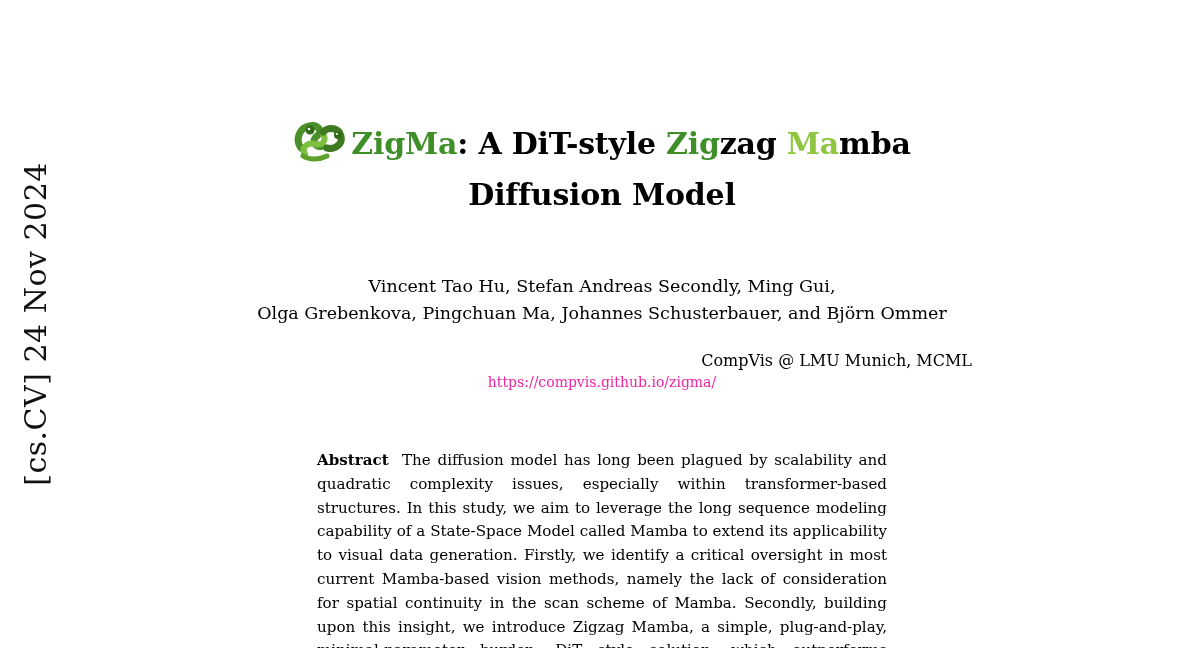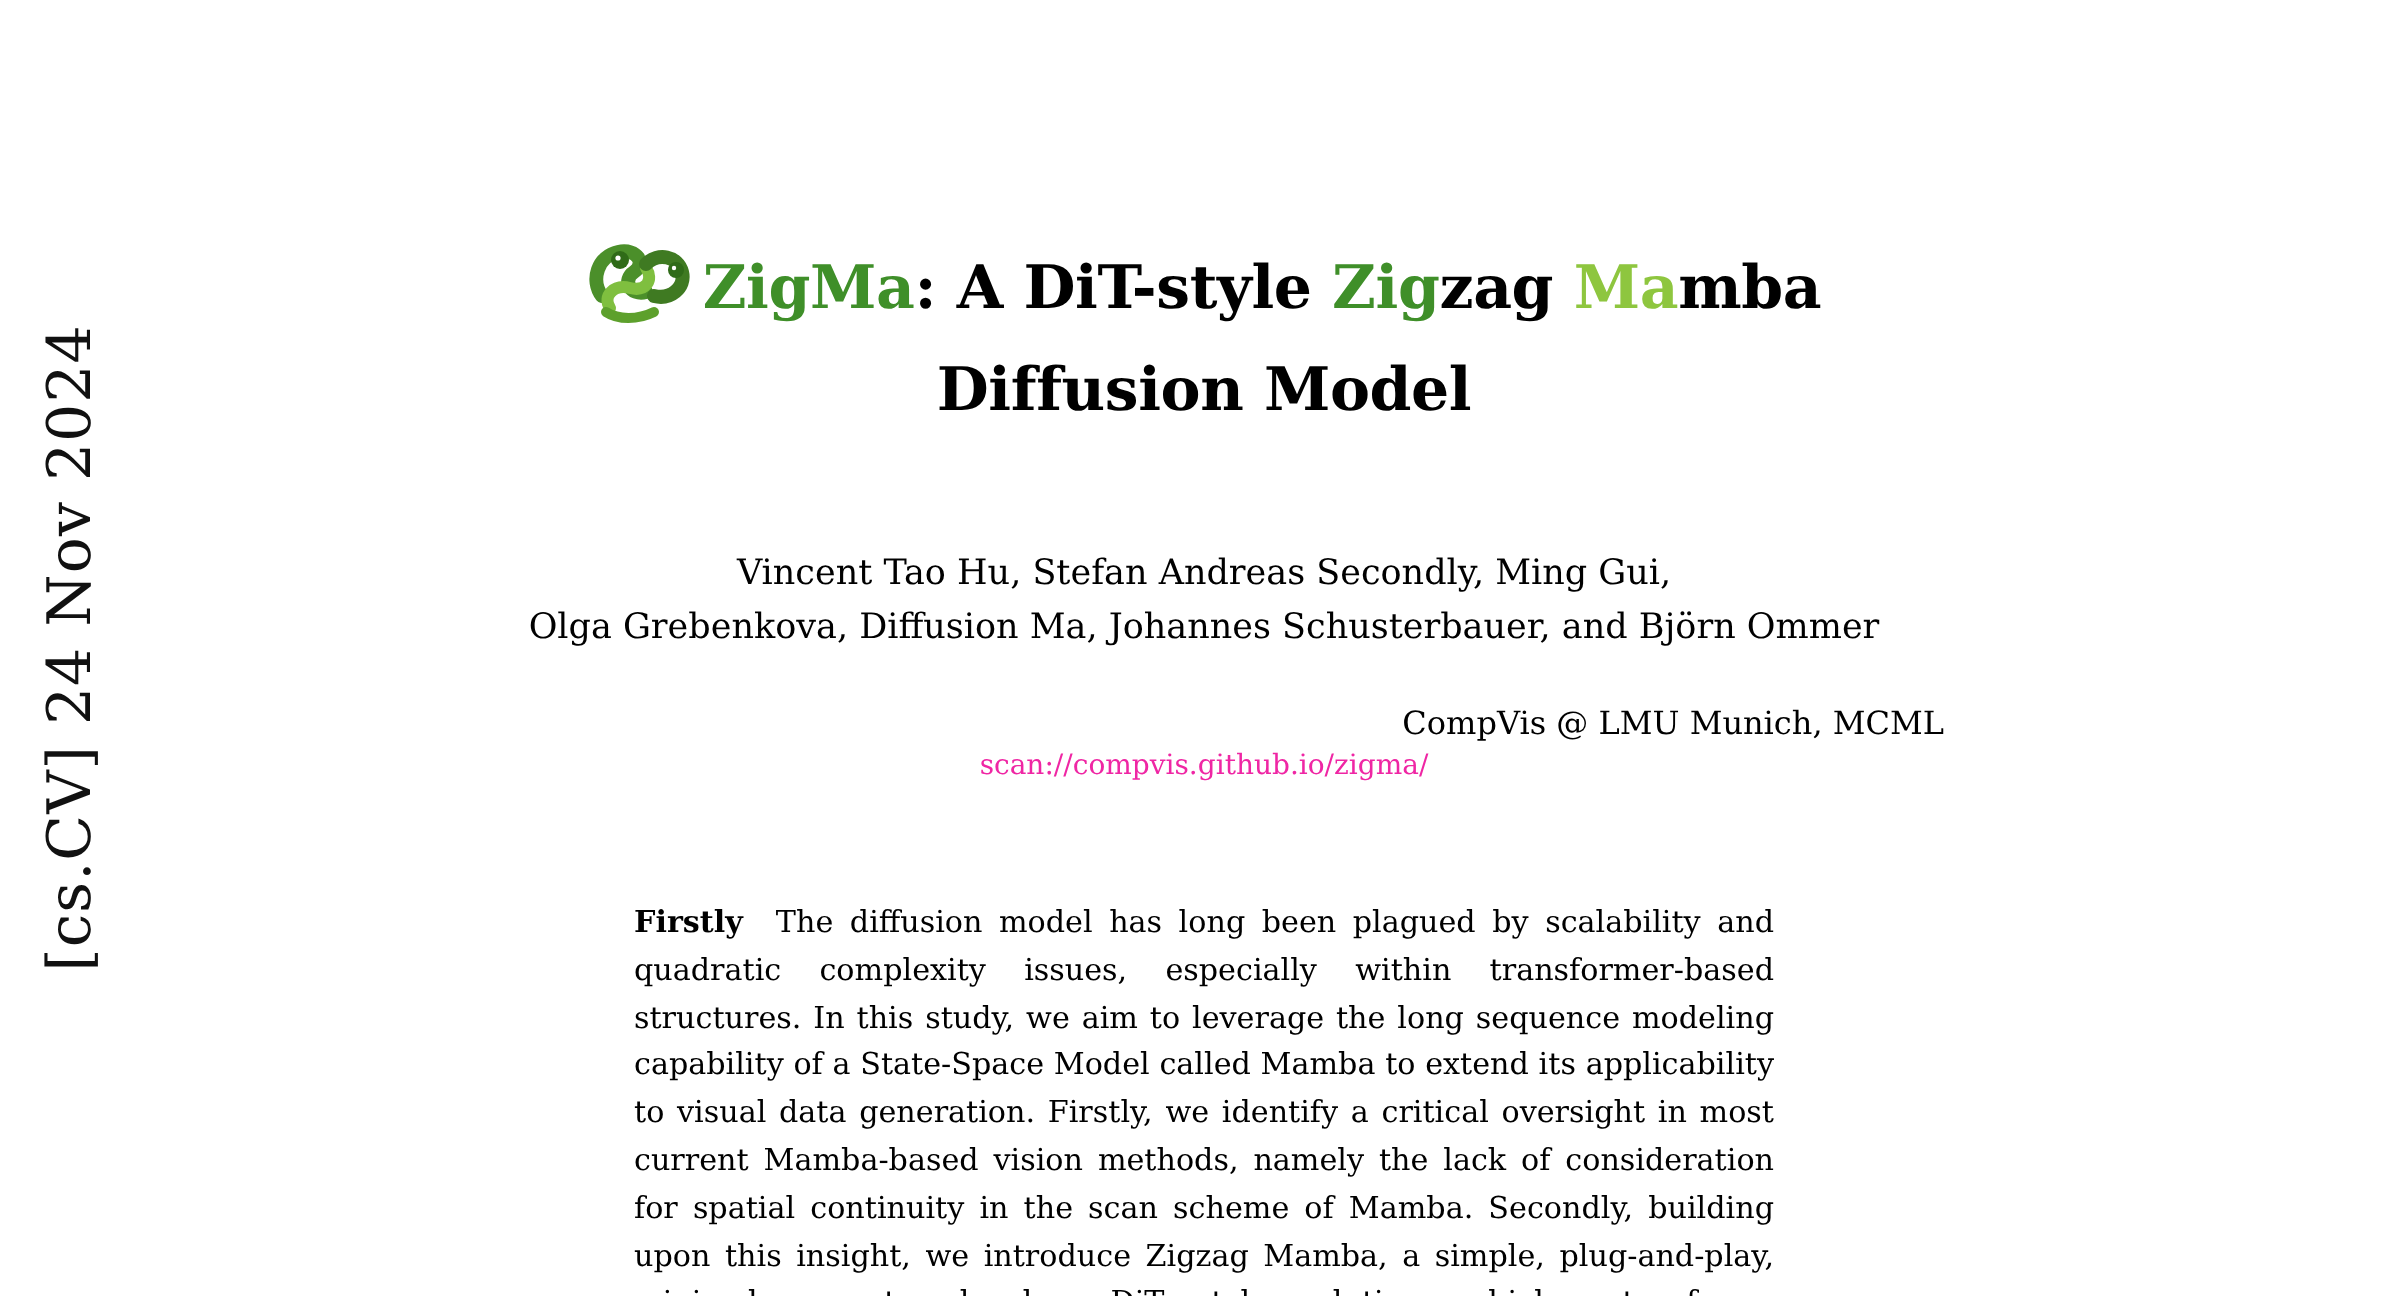--- a/index.html
+++ b/index.html
@@ -118,24 +118,24 @@
           <circle cx="45" cy="17" r="4" fill="#2f6b18"></circle>
           <circle cx="44" cy="16" r="1.1" fill="#ffffff"></circle>
           <path d="M10 38 C16 42, 26 42, 34 38" fill="none" stroke="#5da02c" stroke-width="5" stroke-linecap="round"></path>
         </g>
       </svg>
     </span><span class="green-dark">ZigMa</span><span>: A DiT-style </span><span class="green-dark">Zig</span><span>zag </span><span class="green-light">Ma</span><span>mba Diffusion Model</span>
   </h1>
 
   <div class="authors">
     <div>Vincent Tao Hu, Stefan Andreas Secondly, Ming Gui,</div>
-    <div>Olga Grebenkova, Diffusion Ma, Johannes Schusterbauer, and Björn Ommer</div>
+    <div>Olga Grebenkova, Pingchuan Ma, Johannes Schusterbauer, and Björn Ommer</div>
   </div>
 
   <div class="affiliation">CompVis @ LMU Munich, MCML</div>
-  <a class="url" href="#">scan://compvis.github.io/zigma/</a>
+  <a class="url" href="#">https://compvis.github.io/zigma/</a>
 
   <div class="abstract">
-    <b>Firstly</b>&nbsp;
+    <b>Abstract</b>&nbsp;
     <span>The diffusion model has long been plagued by scalability and quadratic complexity issues, especially within transformer-based structures. In this study, we aim to leverage the long sequence modeling capability of a State-Space Model called Mamba to extend its applicability to visual data generation. Firstly, we identify a critical oversight in most current Mamba-based vision methods, namely the lack of consideration for spatial continuity in the scan scheme of Mamba. Secondly, building upon this insight, we introduce Zigzag Mamba, a simple, plug-and-play, minimal-parameter burden, DiT style solution, which outperforms Mamba-based baselines and demonstrates improved speed and memory</span>
   </div>
 
 </div>
 
 </body></html>

